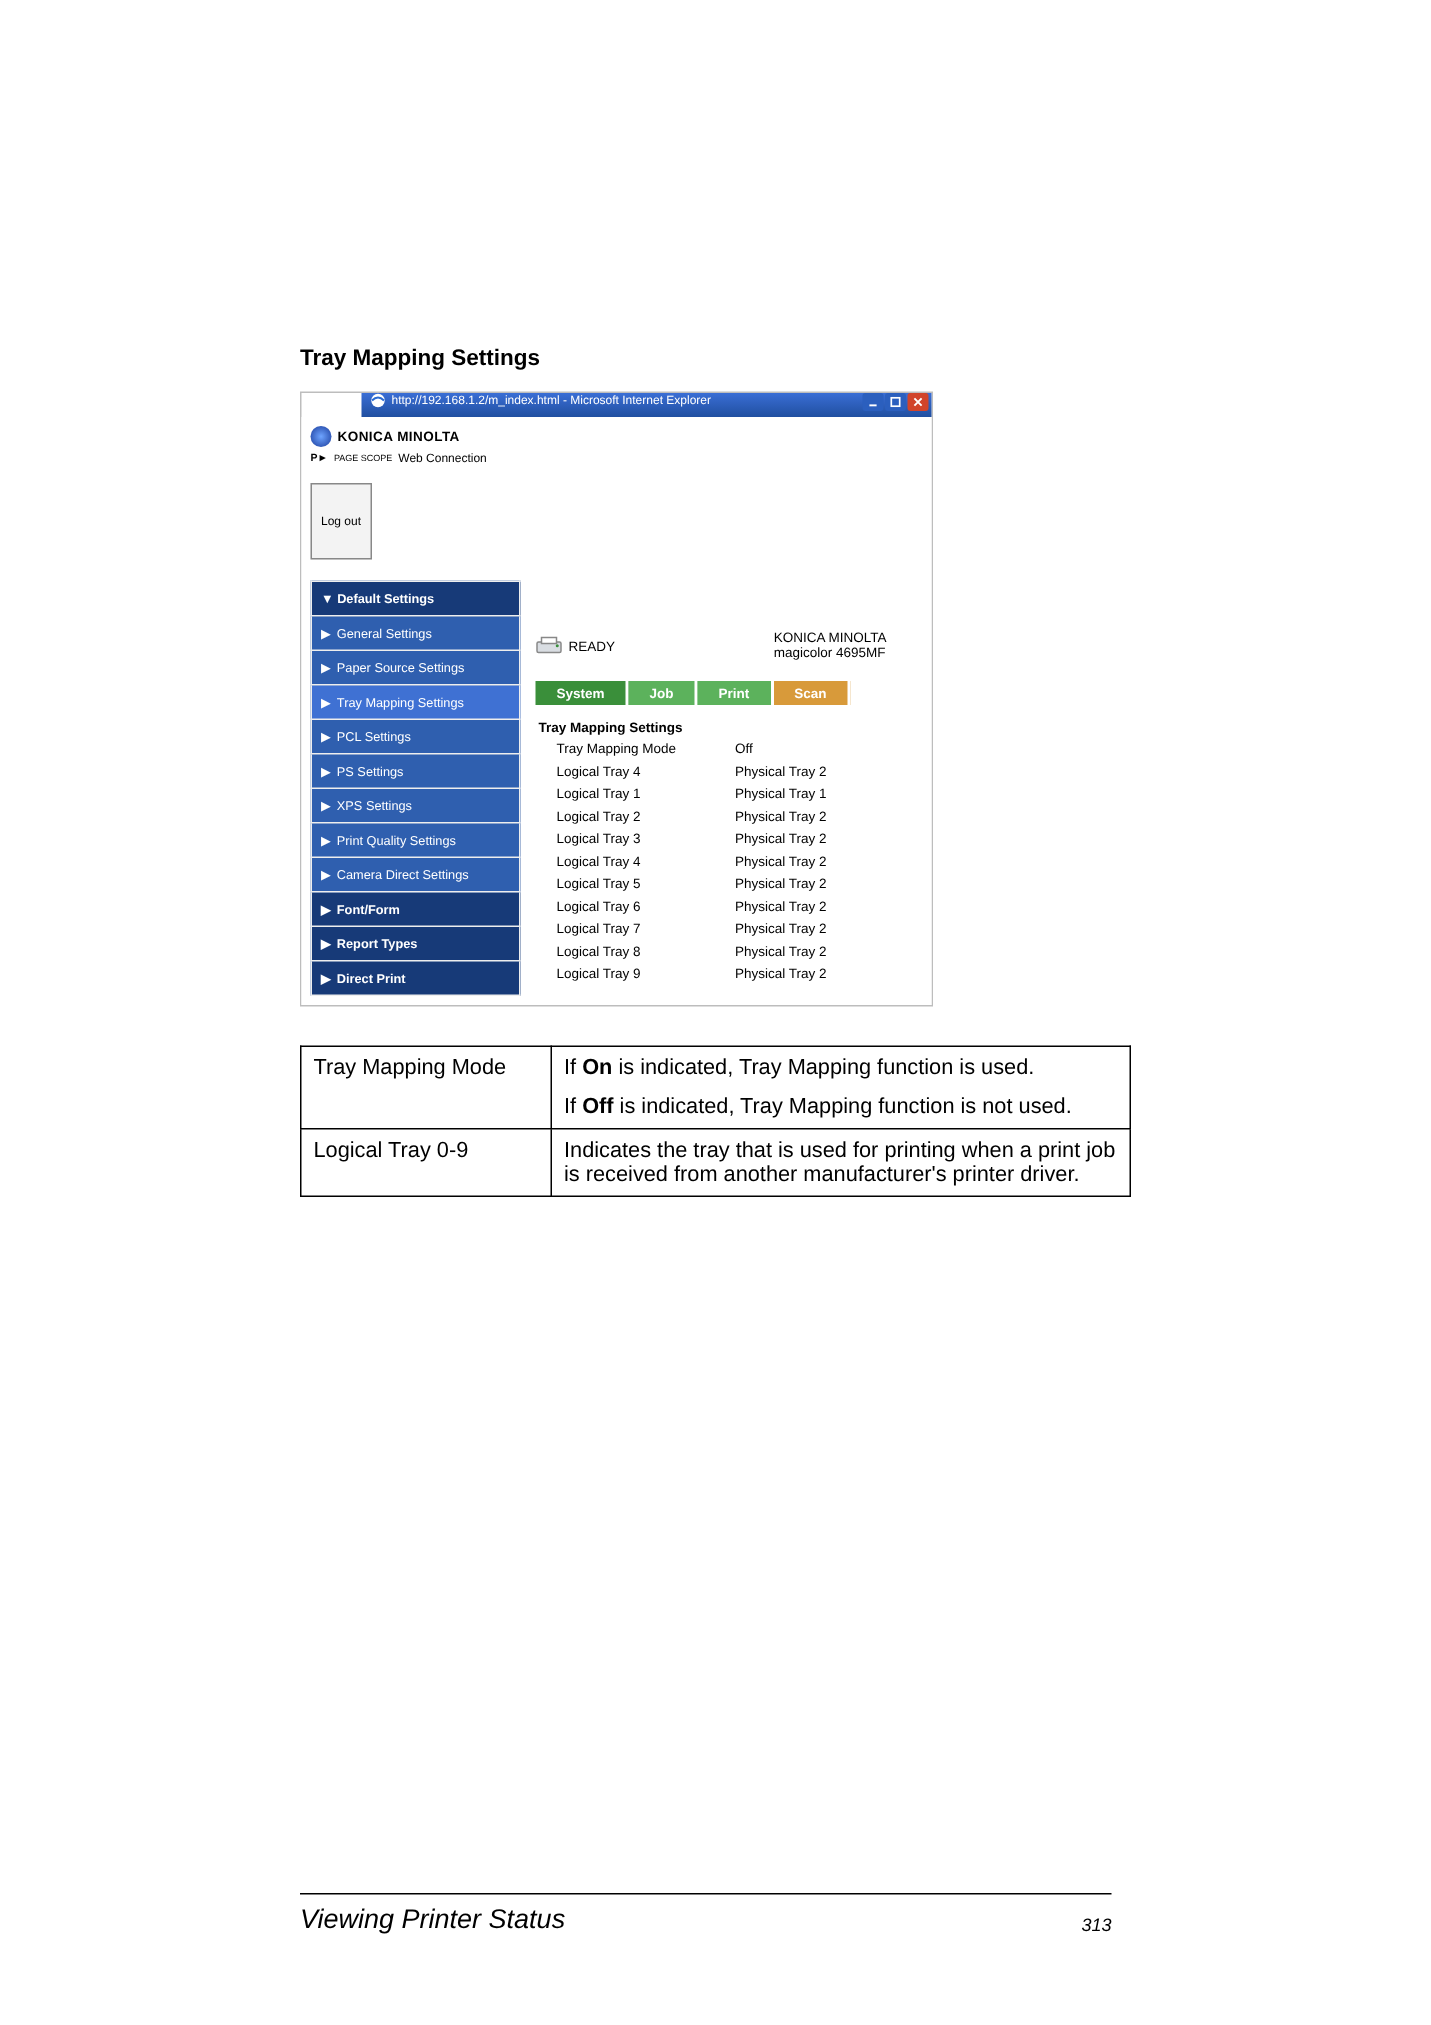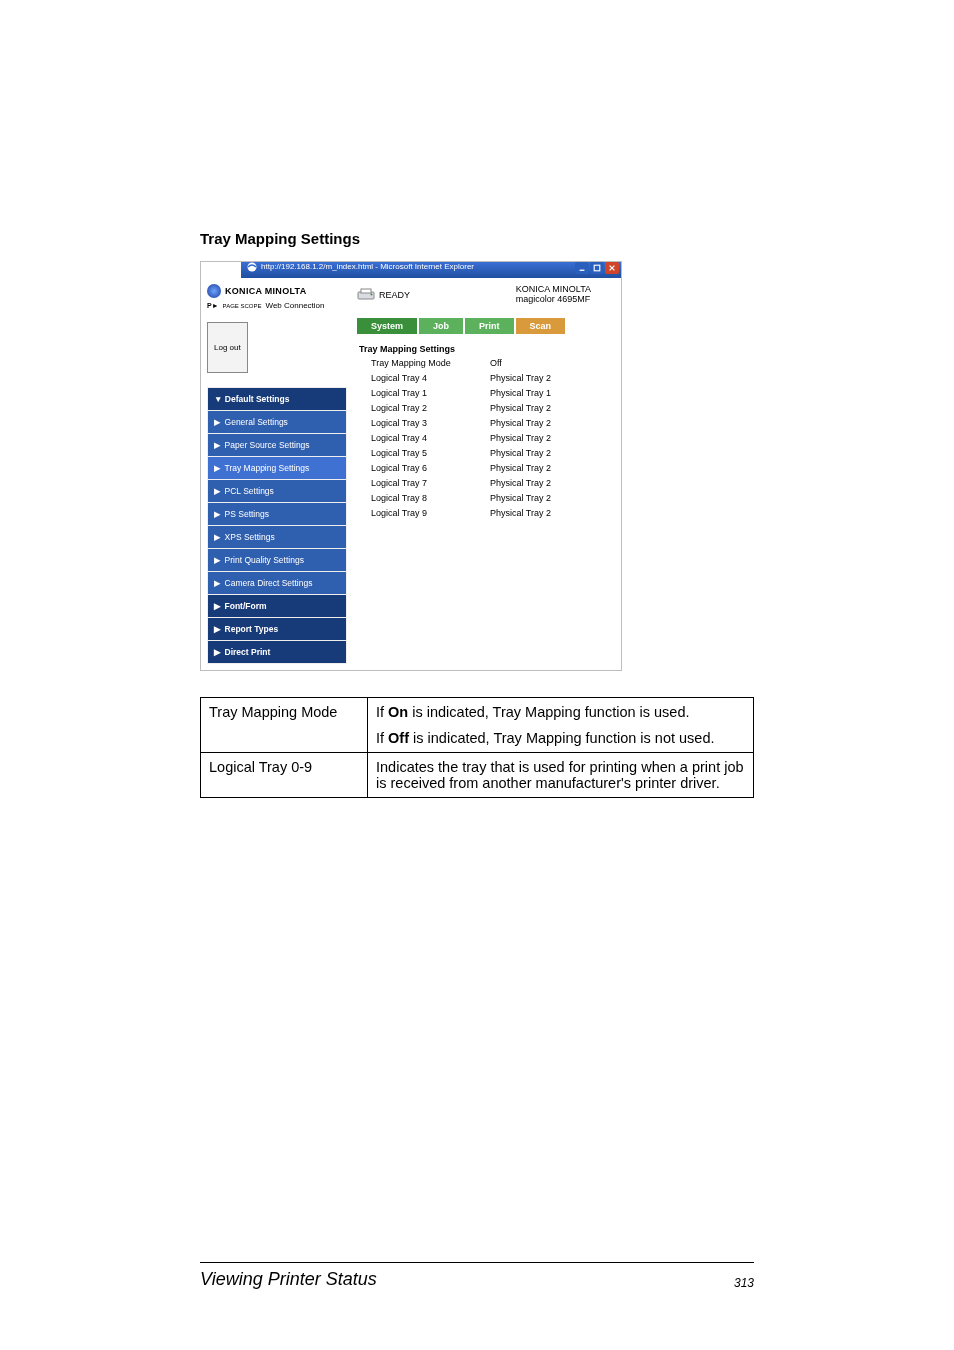--- a/index.html
+++ b/index.html
@@ -58,20 +58,21 @@
     border-bottom: 1px solid #c8c8c8;
   }
   .ss-menubar span { margin-right: 10px; font-size: 8px; color:#000; }
   .ss-menubar .ie-gap { flex:1; }
   .ie-flag { width: 14px; height: 14px; }
 
   .ss-body {
     display: flex;
     padding: 0;
     background: #fff;
+    align-items: flex-end;
   }
 
   .ss-left {
     width: 140px;
     padding: 6px 4px 6px 6px;
   }
   .brand { display:flex; flex-direction:column; gap:3px; margin-bottom: 12px; }
   .brand-row { display:flex; align-items:center; gap:4px; }
   .brand-dot { width:14px; height:14px; border-radius:50%; background: radial-gradient(#6ea4ff, #183a9a); }
   .brand-name { font-weight:bold; font-size:9px; letter-spacing:0.3px; }
@@ -143,21 +144,21 @@
     padding: 6px 8px;
     text-align: left;
     vertical-align: top;
   }
   table.desc th { font-weight:bold; }
   .desc td.label-col { width: 150px; }
 
   .footer {
     position: absolute;
     left: 200px;
-    right: 200px;
+    right: 213px;
     bottom: 60px;
     border-top: 1px solid #000;
     padding-top: 6px;
     display:flex;
     align-items:flex-end;
   }
   .footer .ftext { font-style: italic; font-size: 18px; font-family: Arial, Helvetica, sans-serif; }
   .footer .fpage { margin-left:auto; font-style: italic; font-size: 12px; }
 </style>
 </head>

